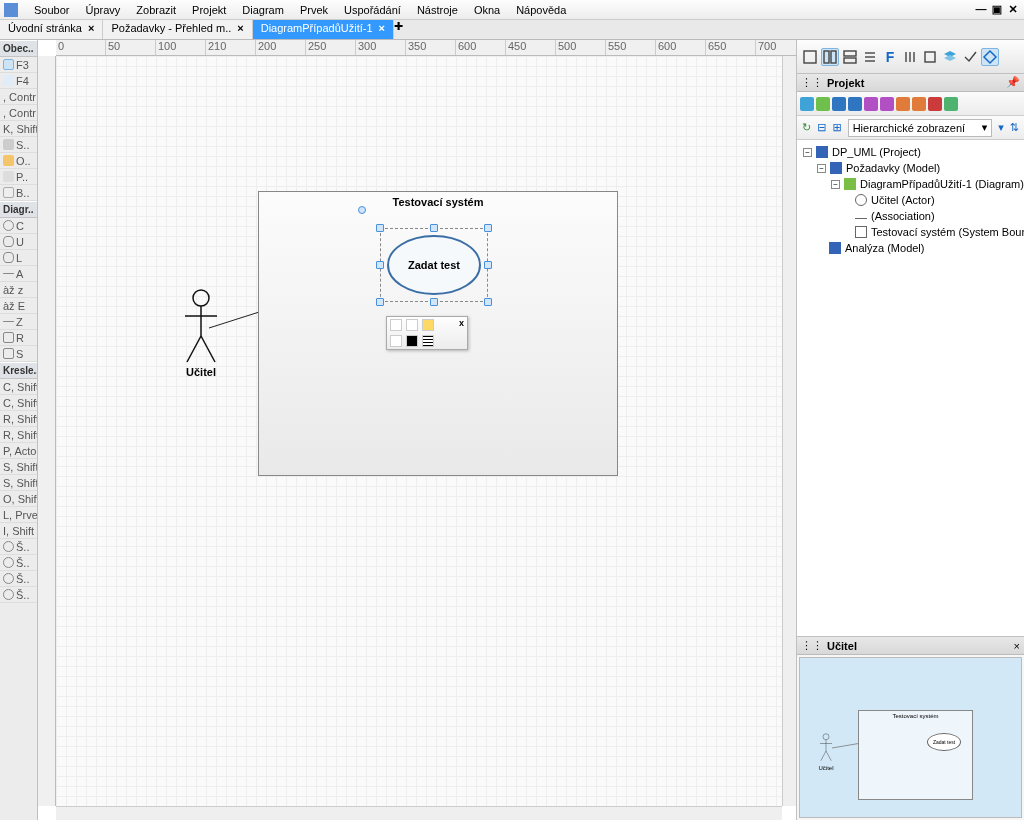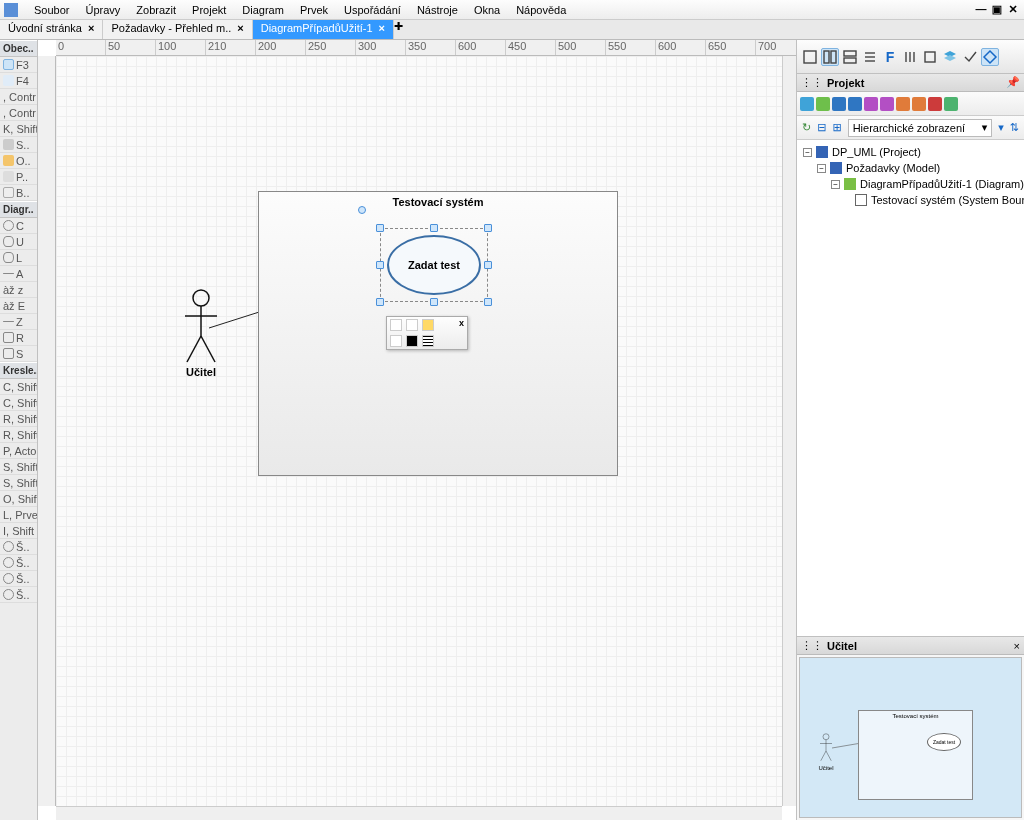--- a/index.html
+++ b/index.html
@@ -446,22 +446,37 @@
           <span>Požadavky (Model)</span>
         </div>
       <div class="node">
           <span class="spacer" style="width:30px"></span>
           <span class="toggle">−</span>
           <span class="ticon" style="background:#7abf45"></span>
           <span>DiagramPřípadůUžití-1 (Diagram)</span>
         </div>
       <div class="node">
           <span class="spacer" style="width:54px"></span>
+          <span class="ticon" style="border:1px solid #666;border-radius:50%"></span>
+          <span>Učitel (Actor)</span>
+        </div>
+      <div class="node">
+          <span class="spacer" style="width:54px"></span>
+          <span class="ticon" style="border-top:1px solid #666;height:1px;margin-top:5px"></span>
+          <span>(Association)</span>
+        </div>
+      <div class="node">
+          <span class="spacer" style="width:54px"></span>
           <span class="ticon" style="border:1px solid #666"></span>
           <span>Testovací systém (System Boundary)</span>
+        </div>
+      <div class="node">
+          <span class="spacer" style="width:28px"></span>
+          <span class="ticon" style="background:#3464b5"></span>
+          <span>Analýza (Model)</span>
         </div>
     </div>
 
     <div class="preview-panel">
       <div class="panel-header">
         <span>⋮⋮</span>
         <b>Učitel</b>
         <span class="pin">×</span>
       </div>
       <div class="preview-body">

